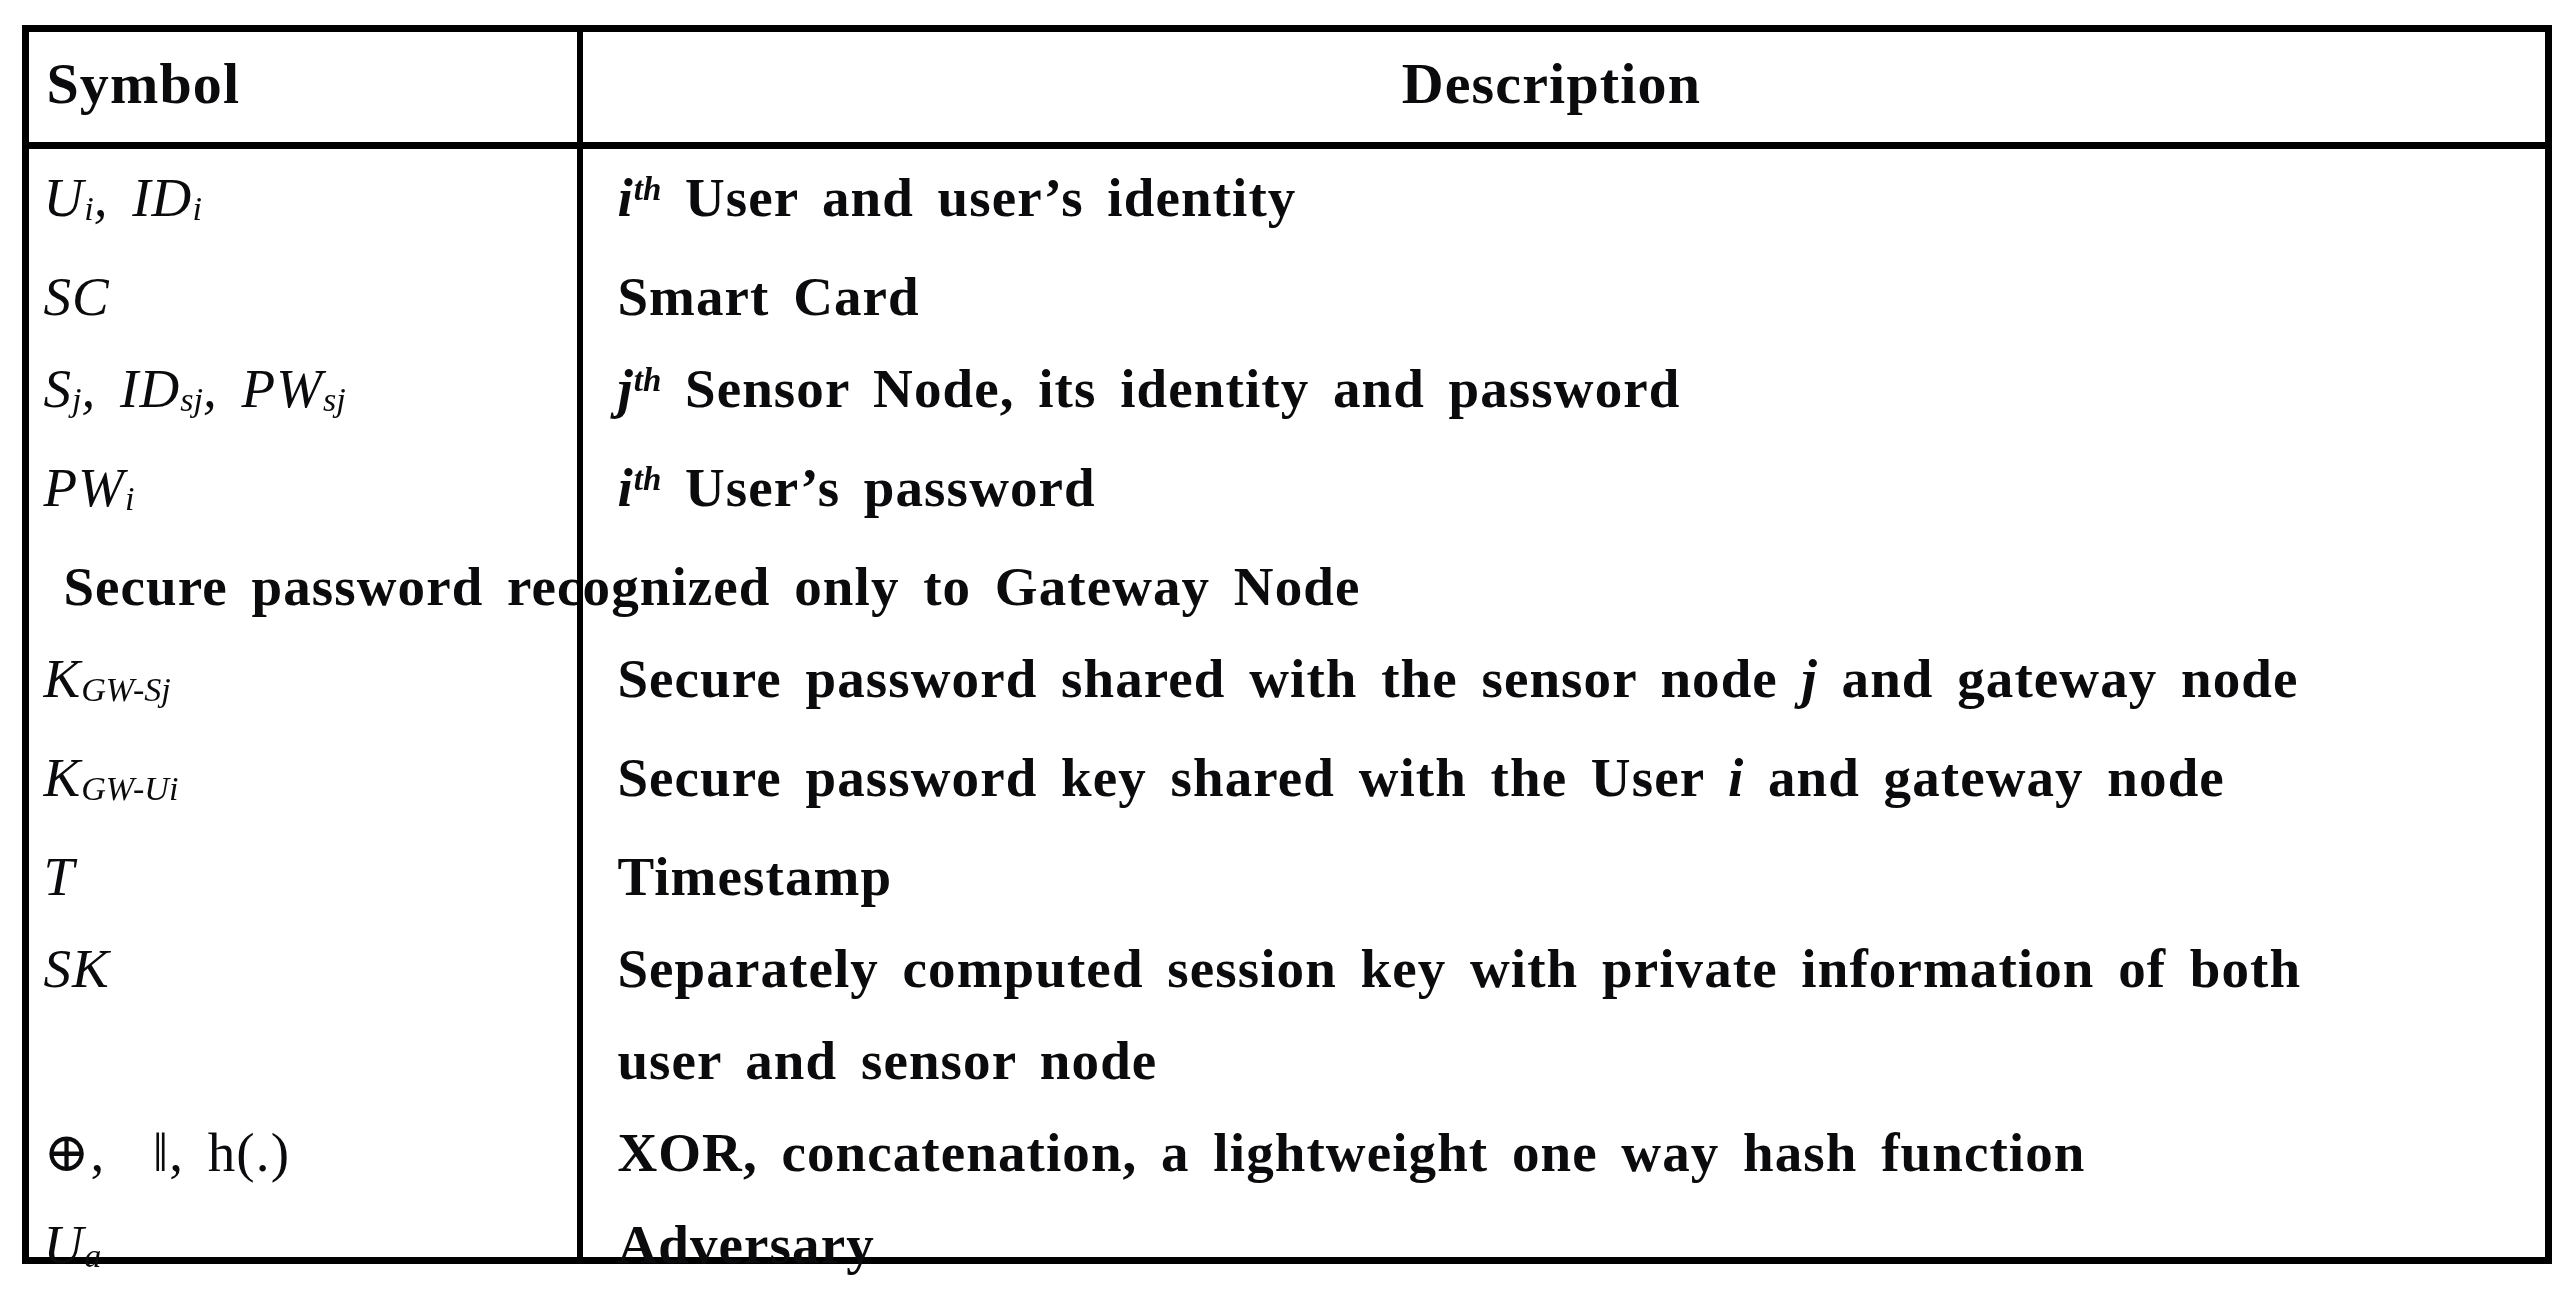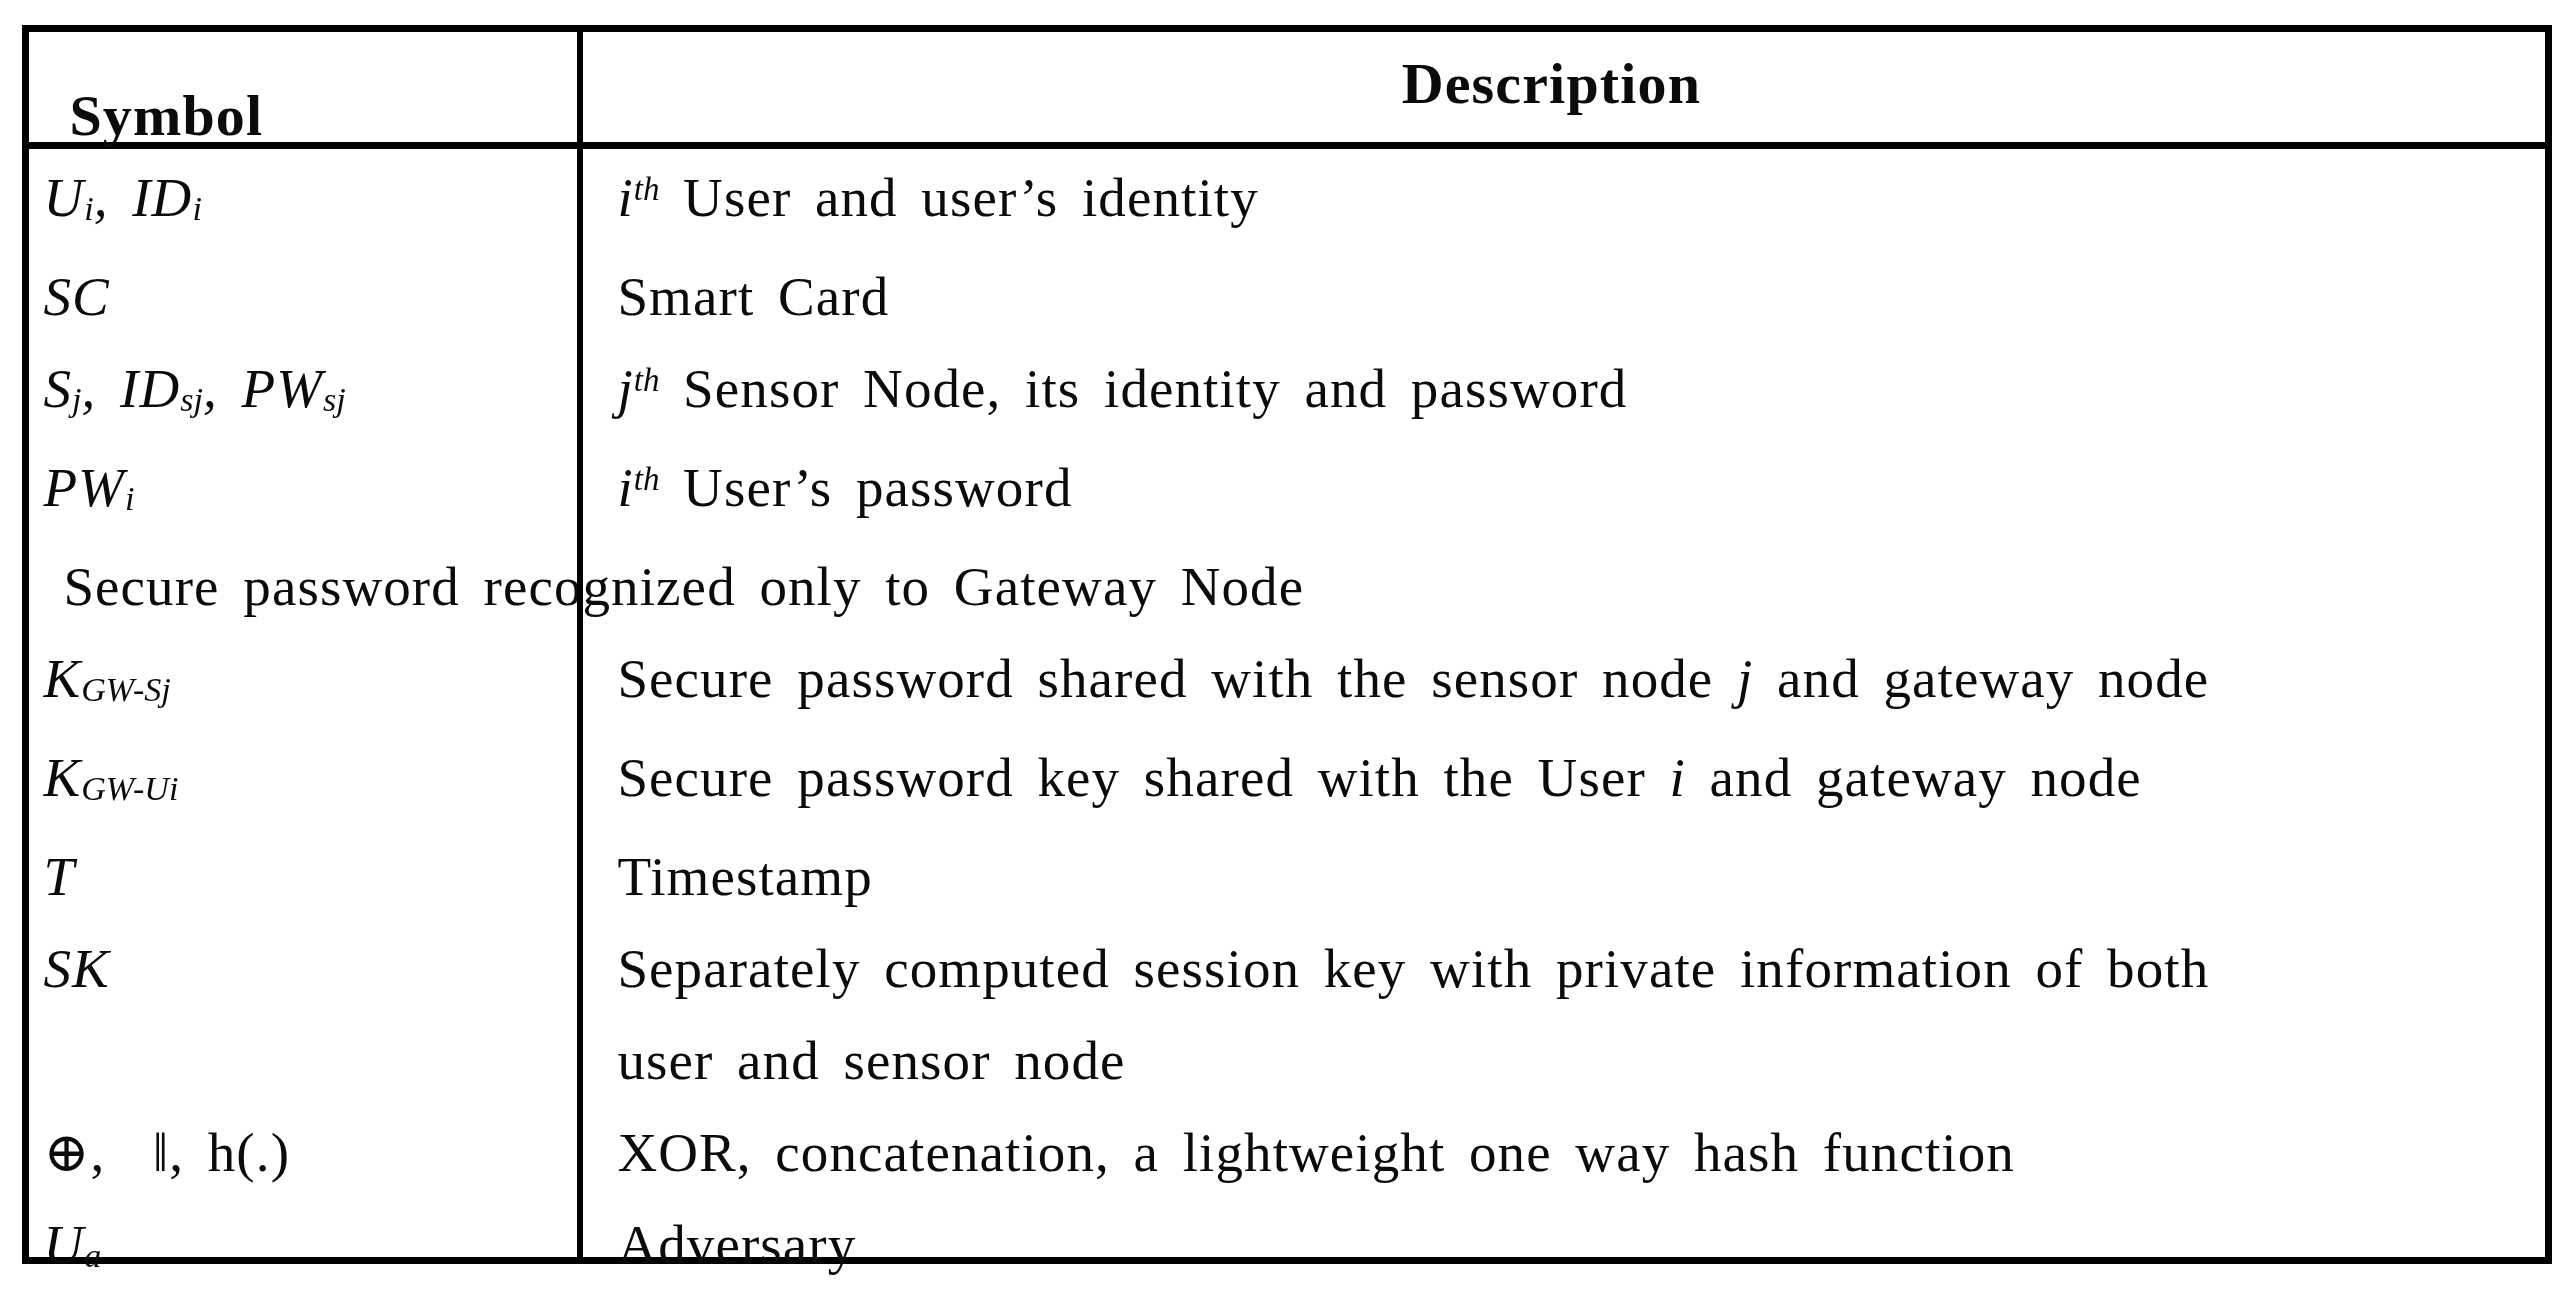--- a/index.html
+++ b/index.html
@@ -3,28 +3,28 @@
 <meta charset="utf-8">
 <style>
   html,body{margin:0;padding:0;background:#ffffff;}
   .page{position:relative;width:2576px;height:1296px;background:#fff;overflow:hidden;
         font-family:"Liberation Serif","DejaVu Serif",serif;color:#0b0b0d;}
   .tbl{position:absolute;left:22.4px;top:24.6px;width:2530px;height:1239px;
        border:7.5px solid #000;box-sizing:border-box;display:flex;flex-direction:column;background:#fff;}
   .divider{position:absolute;left:548px;top:0;bottom:0;width:6px;background:#000;}
   .thead{flex:none;height:110px;border-bottom:7.5px solid #000;display:flex;box-sizing:content-box;}
   .th{line-height:104px;font-weight:bold;font-size:58px;letter-spacing:0.02em;}
-  .th-sym{flex:none;width:554px;padding-left:40px;box-sizing:border-box;margin-top:32px;}
+  .th-sym{flex:none;width:554px;padding-left:17px;box-sizing:border-box;}
   .th-desc{flex:1;text-align:center;padding-right:26px;}
   .tbody{flex:1;display:flex;flex-direction:column;padding-top:3px;}
   .tr{display:flex;flex:none;min-height:92px;}
   .td{font-size:55px;line-height:92px;letter-spacing:0.02em;word-spacing:0.16em;}
   .td span{white-space:pre-wrap;}
   .td-sym{flex:none;width:554px;padding-left:14px;box-sizing:border-box;}
-  .td-desc{flex:1;padding-left:34px;padding-right:30px;}
+  .td-desc{flex:1;padding-left:34px;padding-right:30px;font-weight:bold;}
   .it{font-style:italic;}
   .sb{font-size:0.62em;position:relative;top:0.14em;letter-spacing:0;}
   .sp{font-size:0.60em;position:relative;top:-0.48em;letter-spacing:0;}
 </style>
 </head>
 <body>
 
 <div class="page">
   <div class="tbl">
     <div class="divider"></div>

